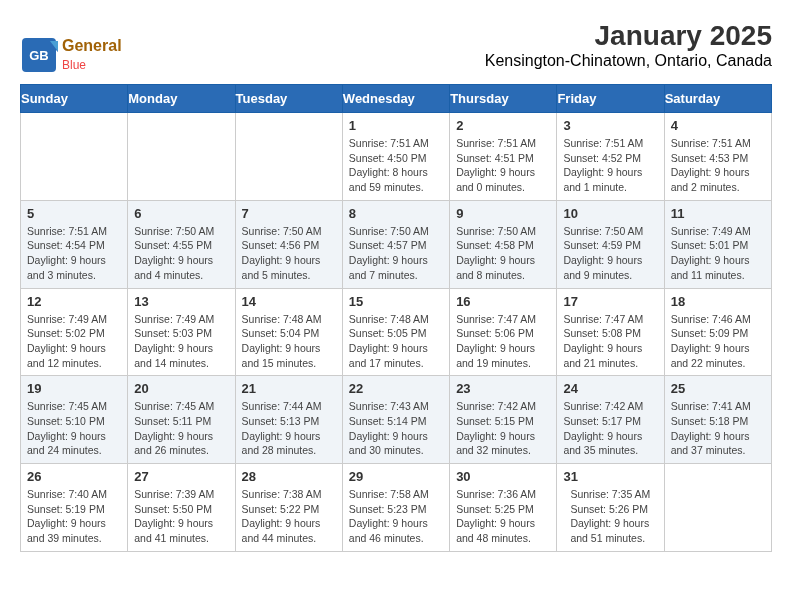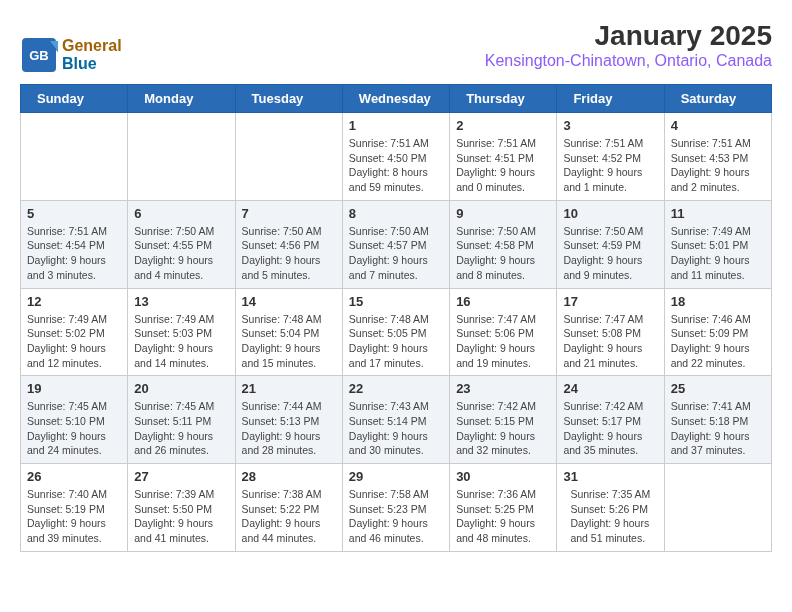--- a/index.html
+++ b/index.html
@@ -25,32 +25,32 @@
     .title-block {
       text-align: right;
     }
     .month-title {
       font-size: 28px;
       font-weight: bold;
       color: #333;
     }
     .location {
       font-size: 16px;
-      color: #8b5cf6;
+      color: #000000;
     }
     .calendar {
       width: 100%;
       border-collapse: collapse;
       border: 1px solid #ccc;
     }
     .calendar th {
       background-color: #2a6bb5;
       color: #fff;
       font-size: 13px;
-      padding: 6px 16px;
+      padding: 6px 0;
       text-align: left;
       border: 1px solid #1a5fa8;
     }
     .calendar td {
       border: 1px solid #ccc;
       vertical-align: top;
       padding: 5px 6px;
       font-size: 11px;
       color: #333;
       width: calc(100% / 7);
@@ -84,21 +84,21 @@
   <div class="logo">
     <div style="display:flex; align-items:center; gap:4px;">
       <svg width="38" height="38" viewBox="0 0 38 38">
         <rect x="2" y="2" width="34" height="34" rx="4" fill="#2a6bb5"></rect>
         <text x="19" y="24" text-anchor="middle" fill="white" font-size="13" font-weight="bold" font-family="Arial">GB</text>
         <polygon points="30,8 38,8 38,16" fill="#2a6bb5"></polygon>
         <polygon points="30,5 40,5 40,18" fill="#4a9fd5"></polygon>
       </svg>
       <div>
         <span style="font-size:16px; font-weight:bold; color:#a16207;">General</span><br>
-        <span style="font-size:16px; font-weight:bold; color:#0369a1;">Blue</span>
+        <span style="font-size:12px; font-weight:normal; color:#ef4444;">Blue</span>
       </div>
     </div>
   </div>
   <div class="title-block">
     <div class="month-title">January 2025</div>
     <div class="location">Kensington-Chinatown, Ontario, Canada</div>
   </div>
 </div>
 
 <table class="calendar">

